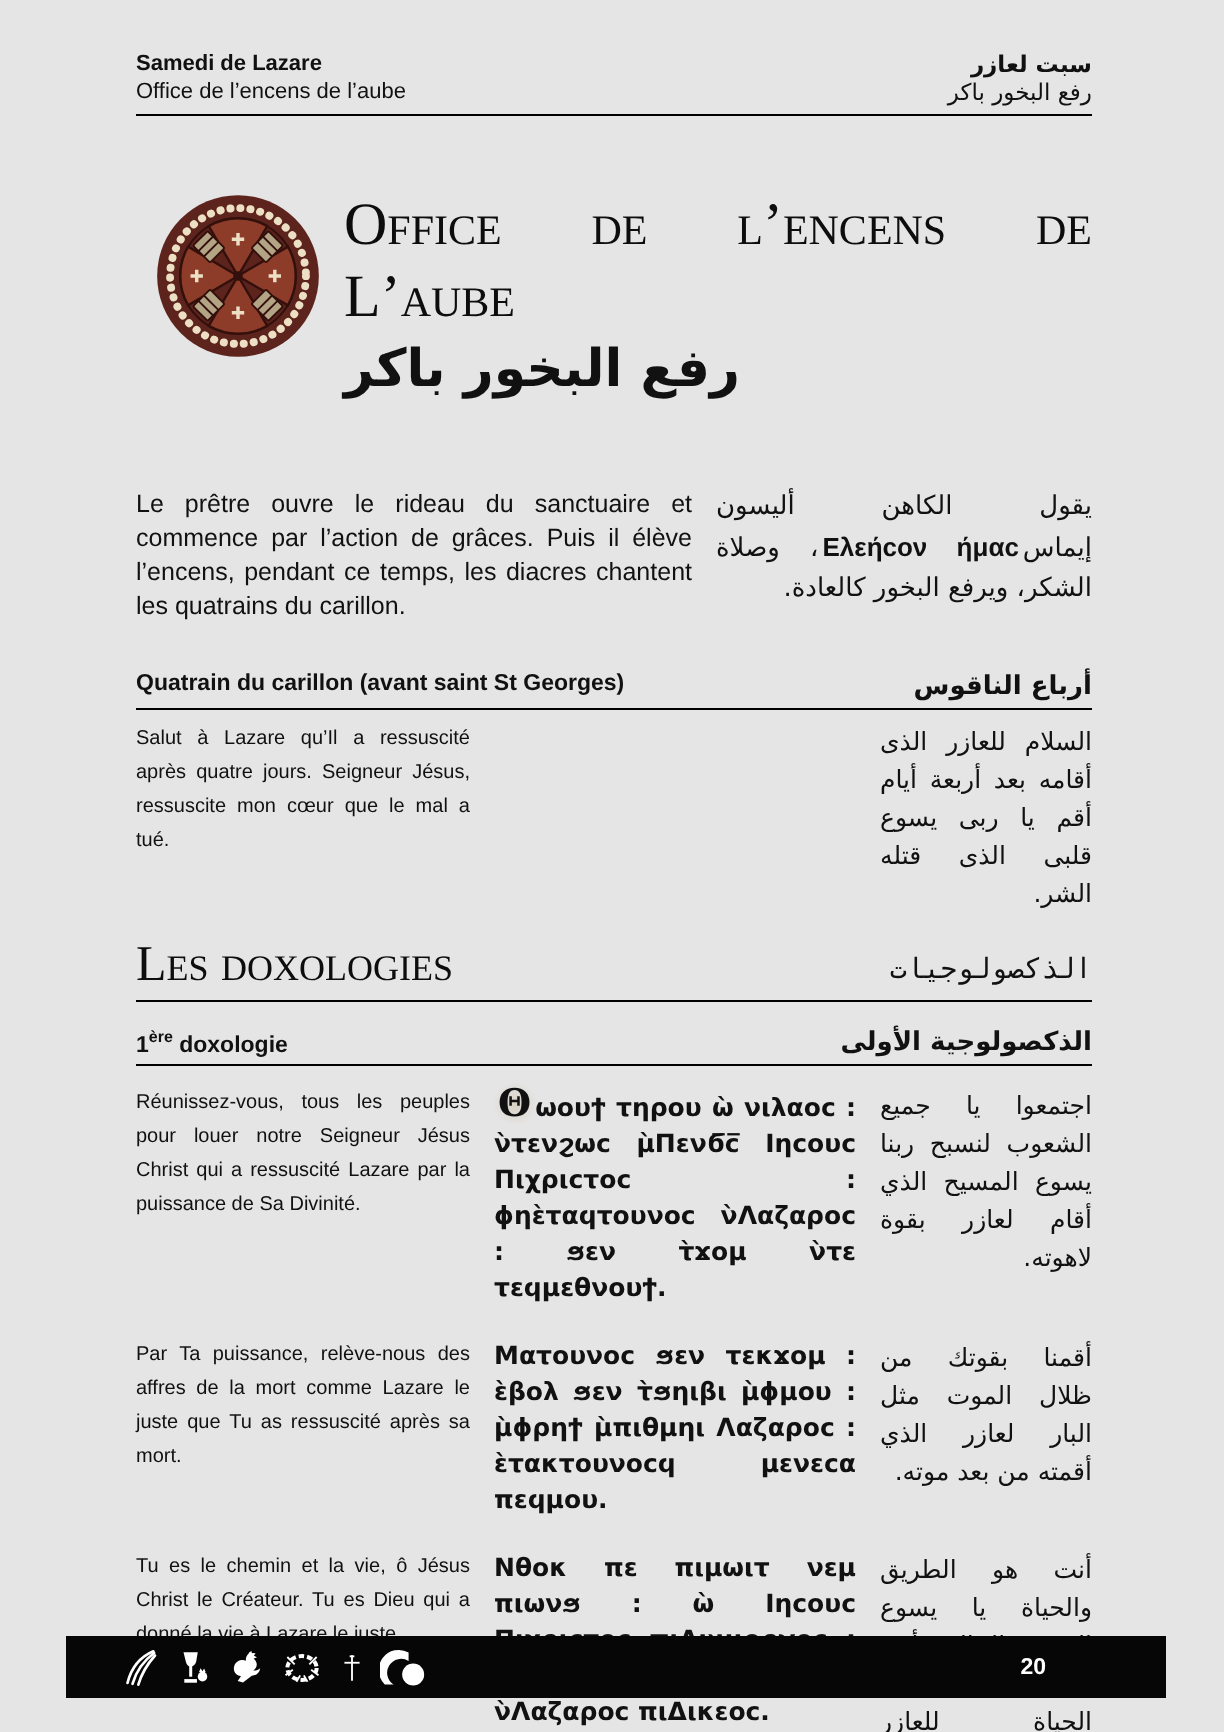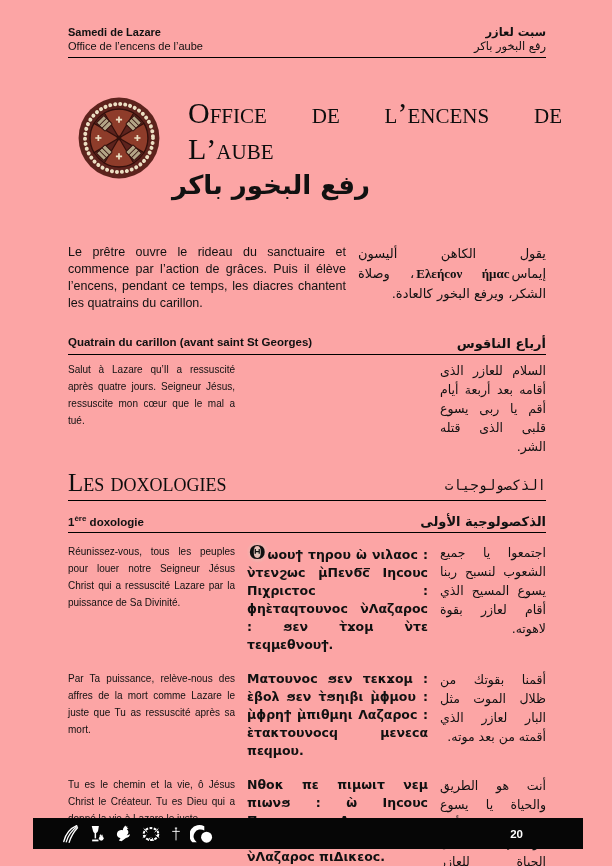--- a/index.html
+++ b/index.html
@@ -1,46 +1,46 @@
 <!DOCTYPE html>
 <html><head>
 <meta charset="utf-8">
 <style>
   html,body{margin:0;padding:0;background:#ffffff;}
-  .page{position:relative;width:612px;height:866px;background:#fca5a5;overflow:hidden;
+  .page{position:relative;width:612px;height:866px;background:#e5e5e5;overflow:hidden;
         font-family:"Liberation Sans",sans-serif;color:#111;}
 
   
   .header{position:absolute;left:68px;top:25px;width:478px;display:flex;
           justify-content:space-between;align-items:flex-start;
           border-bottom:1.5px solid #000;padding-bottom:4px;}
   .header .line{font-size:11px;line-height:14px;}
   .h-bold{font-weight:bold;}
   .header-right{text-align:right;font-family:"DejaVu Sans",sans-serif;}
   .header-right .line{font-size:11.5px;line-height:14px;}
 
   
   .logo{position:absolute;left:76px;top:95px;width:86px;height:86px;}
 
   
-  .title-fr{position:absolute;left:188px;top:95px;width:374px;
+  .title-fr{position:absolute;left:172px;top:95px;width:374px;
             font-family:"Liberation Serif",serif;color:#0d0d0d;}
   .t-line{font-size:30px;line-height:36px;}
   .justify-line{text-align:justify;text-align-last:justify;}
   .t-sc{font-variant:small-caps;}
   .title-ar{position:absolute;left:172px;top:168px;font-family:"DejaVu Sans",sans-serif;
             font-weight:bold;font-size:26px;line-height:34px;}
 
   
   .intro{position:absolute;left:68px;top:244px;width:478px;display:flex;justify-content:space-between;}
   .intro p{margin:0;}
   .fr-col{width:278px;font-size:12.5px;line-height:17px;text-align:justify;}
   .ar-col{width:188px;font-size:13px;line-height:20px;text-align:justify;
           font-family:"DejaVu Sans",sans-serif;}
-  .coptic-inline{font-family:Liberation Serif, serif;font-weight:bold;unicode-bidi:embed;margin:0 2px;}
+  .coptic-inline{font-family:Liberation Sans, sans-serif;font-weight:bold;unicode-bidi:embed;margin:0 2px;}
 
   
   .sec-bar{position:absolute;left:68px;width:478px;display:flex;justify-content:space-between;
            align-items:flex-start;border-bottom:1.5px solid #000;padding-bottom:3px;}
   .sec-fr{font-weight:bold;font-size:11.5px;}
   .sec-fr sup{font-size:8px;}
   .sec-ar{font-weight:bold;font-size:13px;font-family:"DejaVu Sans",sans-serif;}
   .quatrain-bar{top:336px;}
   .dox-sub{top:514px;}
 

